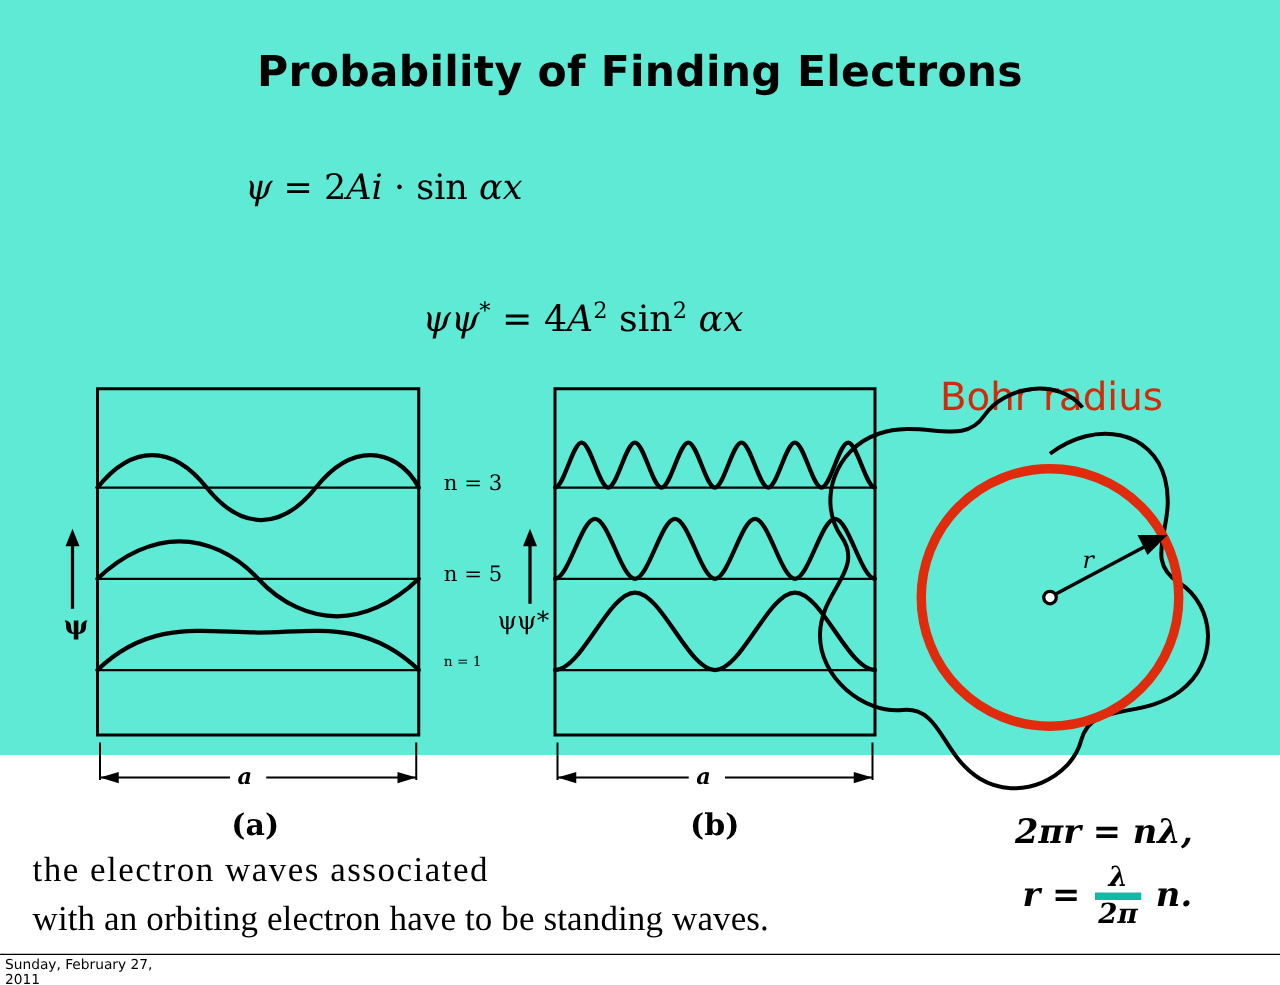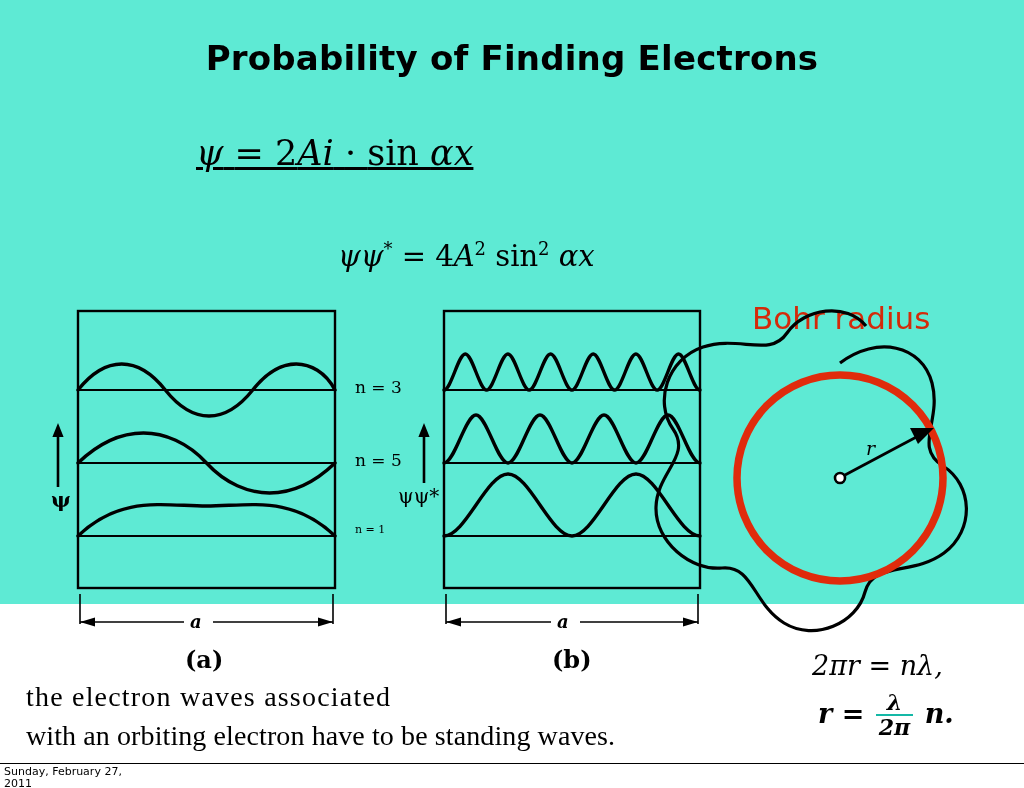--- a/index.html
+++ b/index.html
@@ -41,38 +41,38 @@
   
   .eq {
     position: absolute;
     font-family: "DejaVu Serif", serif;
     color: #000000;
     white-space: nowrap;
   }
   .eq .it { font-style: italic; }
   .eq .up { font-style: normal; }
   .eq sup { font-size: 0.62em; vertical-align: super; }
-  .eq-psi1 { left: 196px; top: 133px; font-size: 35px; text-decoration: underline; }
+  .eq-psi1 { left: 196px; top: 133px; font-size: 28px; }
   .eq-psi2 { left: 530px; top: 133px; font-size: 29px; }
   .eq-psipsi { left: 338px; top: 210px; font-size: 29px; margin-top: 28px; }
 
-  .eq-2pir { left: 812px; top: 650px; font-size: 27px; font-weight: 400; text-align: center; }
+  .eq-2pir { left: 812px; top: 650px; font-size: 27px; font-weight: 700; text-align: center; }
   .eq-r    { left: 818px; top: 692px; font-size: 27px; font-weight: 700; }
   .frac {
     display: inline-block;
     vertical-align: middle;
     text-align: center;
     line-height: 1.02;
     font-size: 0.82em;
     margin: 0 2px;
     position: relative;
     top: -1px;
   }
   .frac .num { display: block; padding: 0 3px; }
-  .frac .den { display: block; padding: 0 3px; border-top: 2px solid #14b8a6; }
+  .frac .den { display: block; padding: 0 3px; border-top: 6px solid #14b8a6; }
 
   
   .bohr-label {
     position: absolute;
     left: 752px;
     top: 300px;
     font-family: "DejaVu Sans", sans-serif;
     font-size: 31px;
     font-weight: 400;
     white-space: nowrap;

